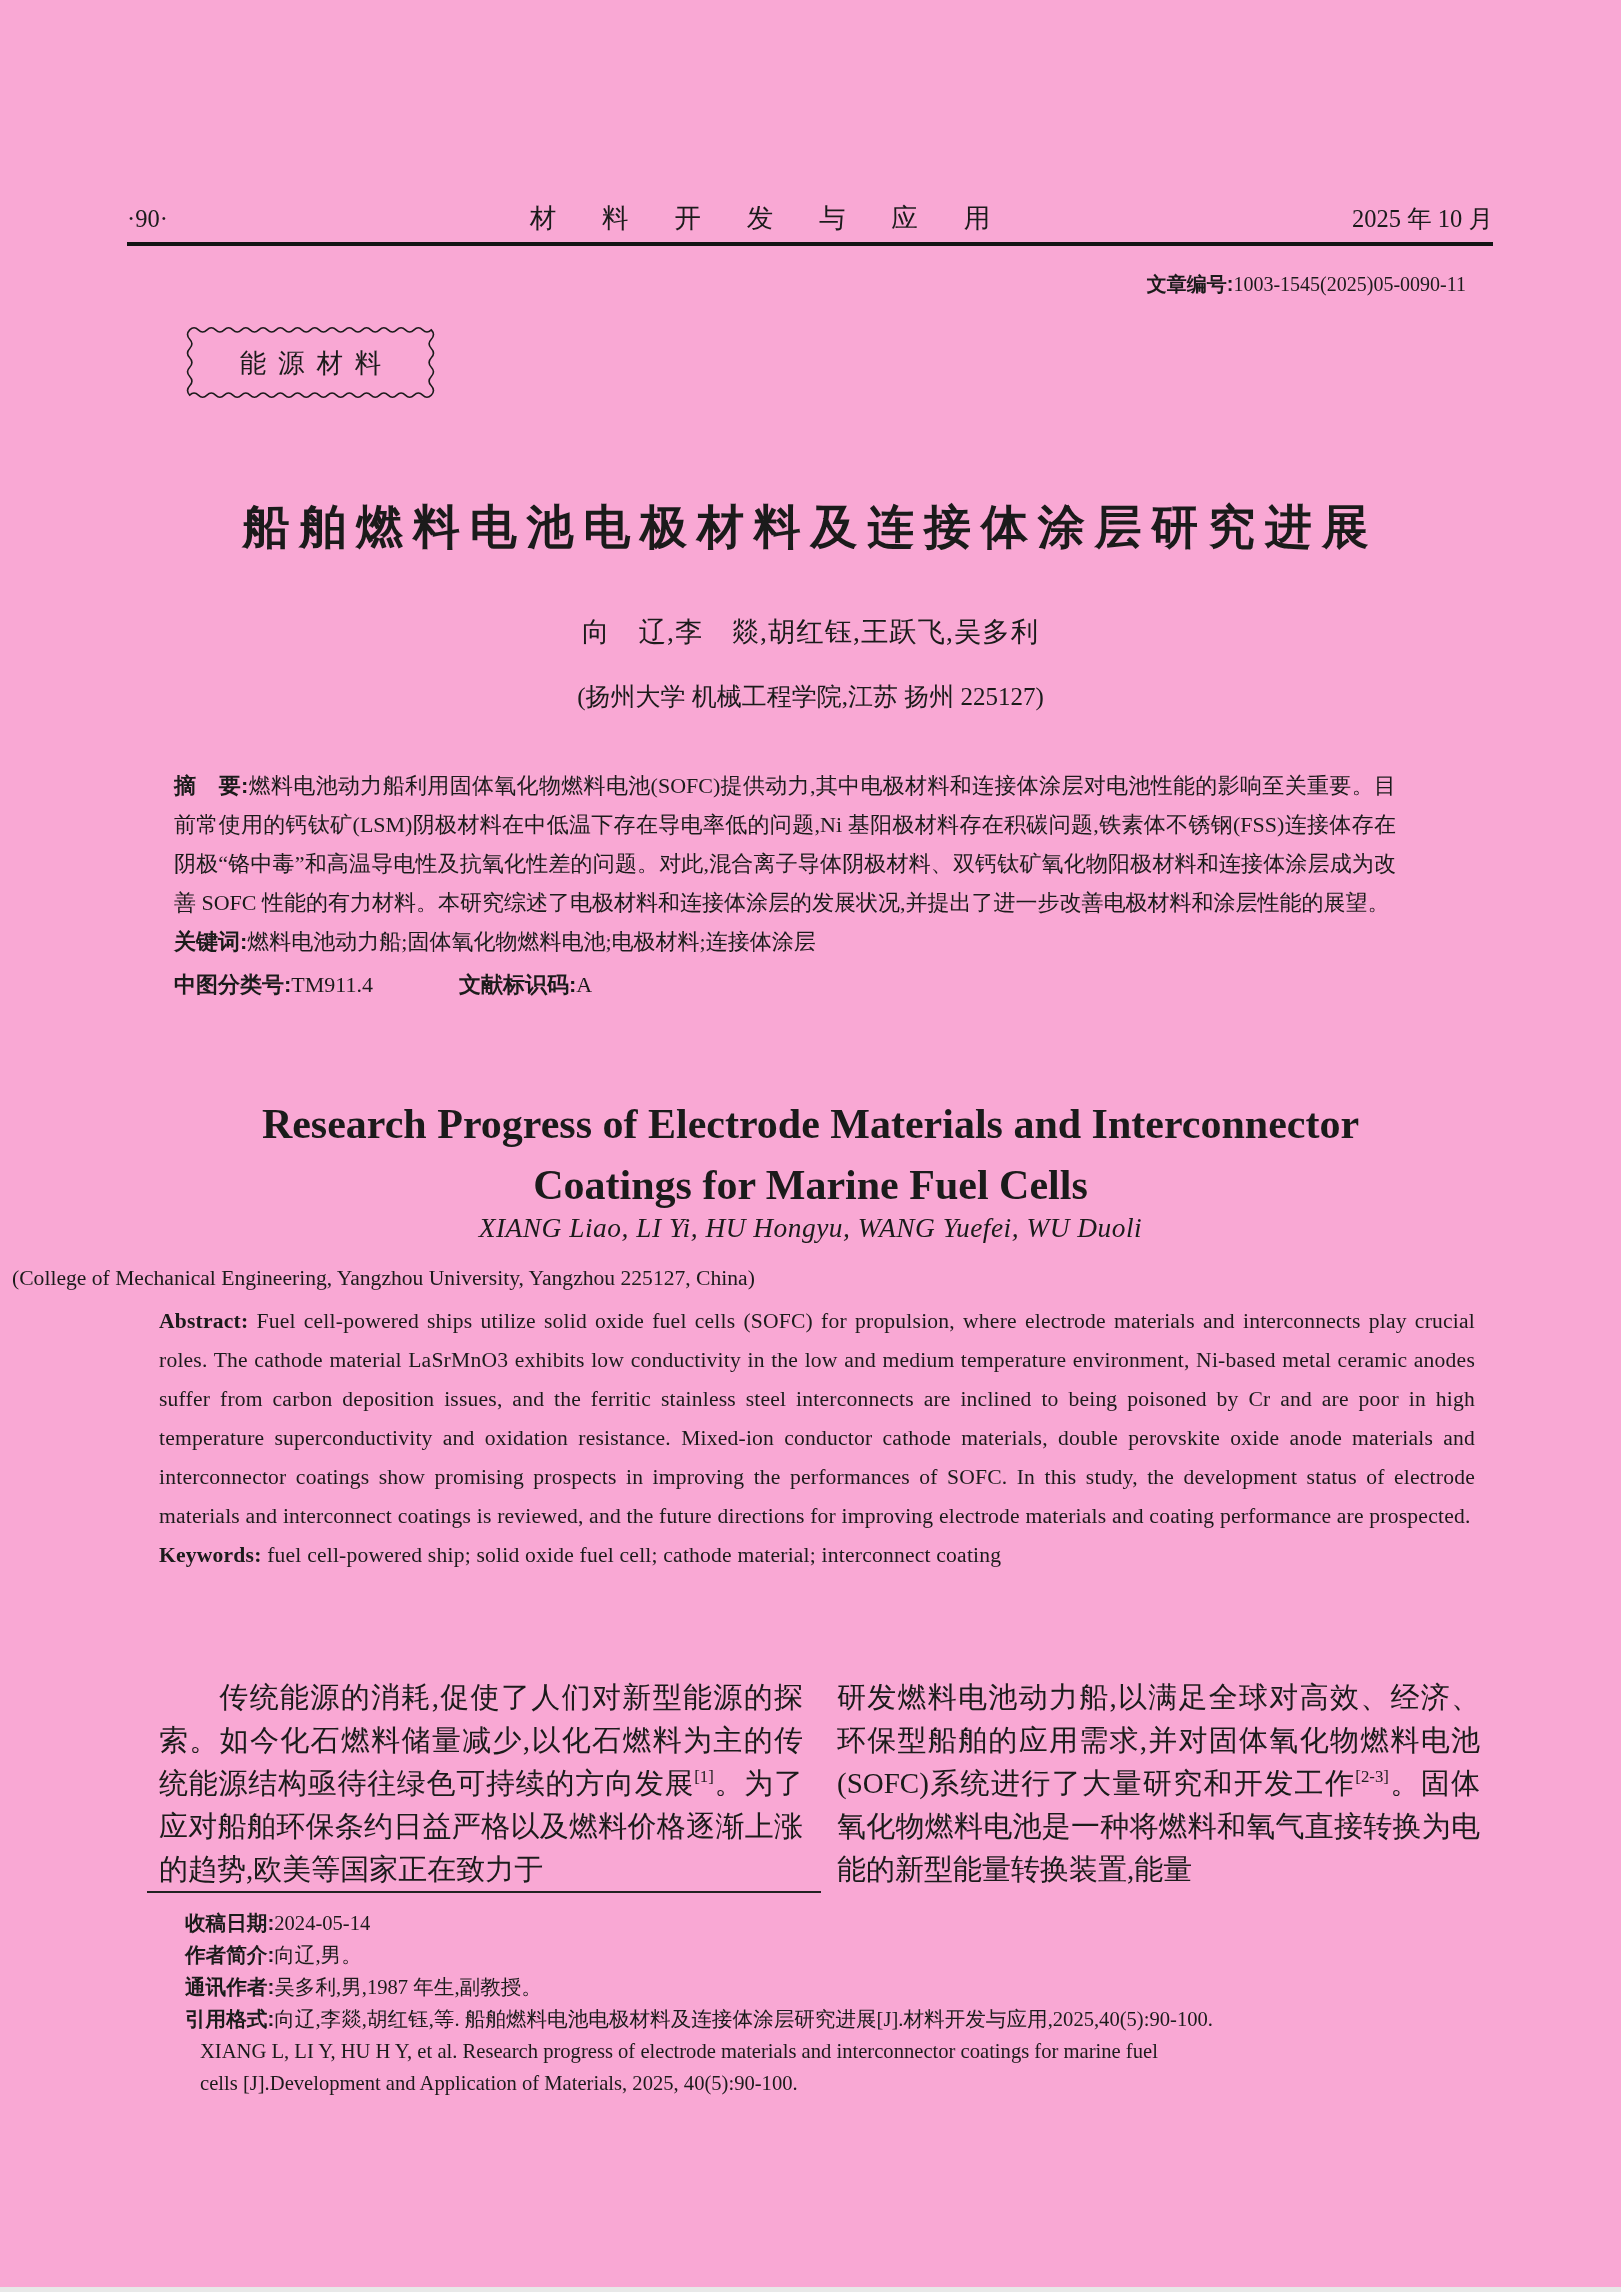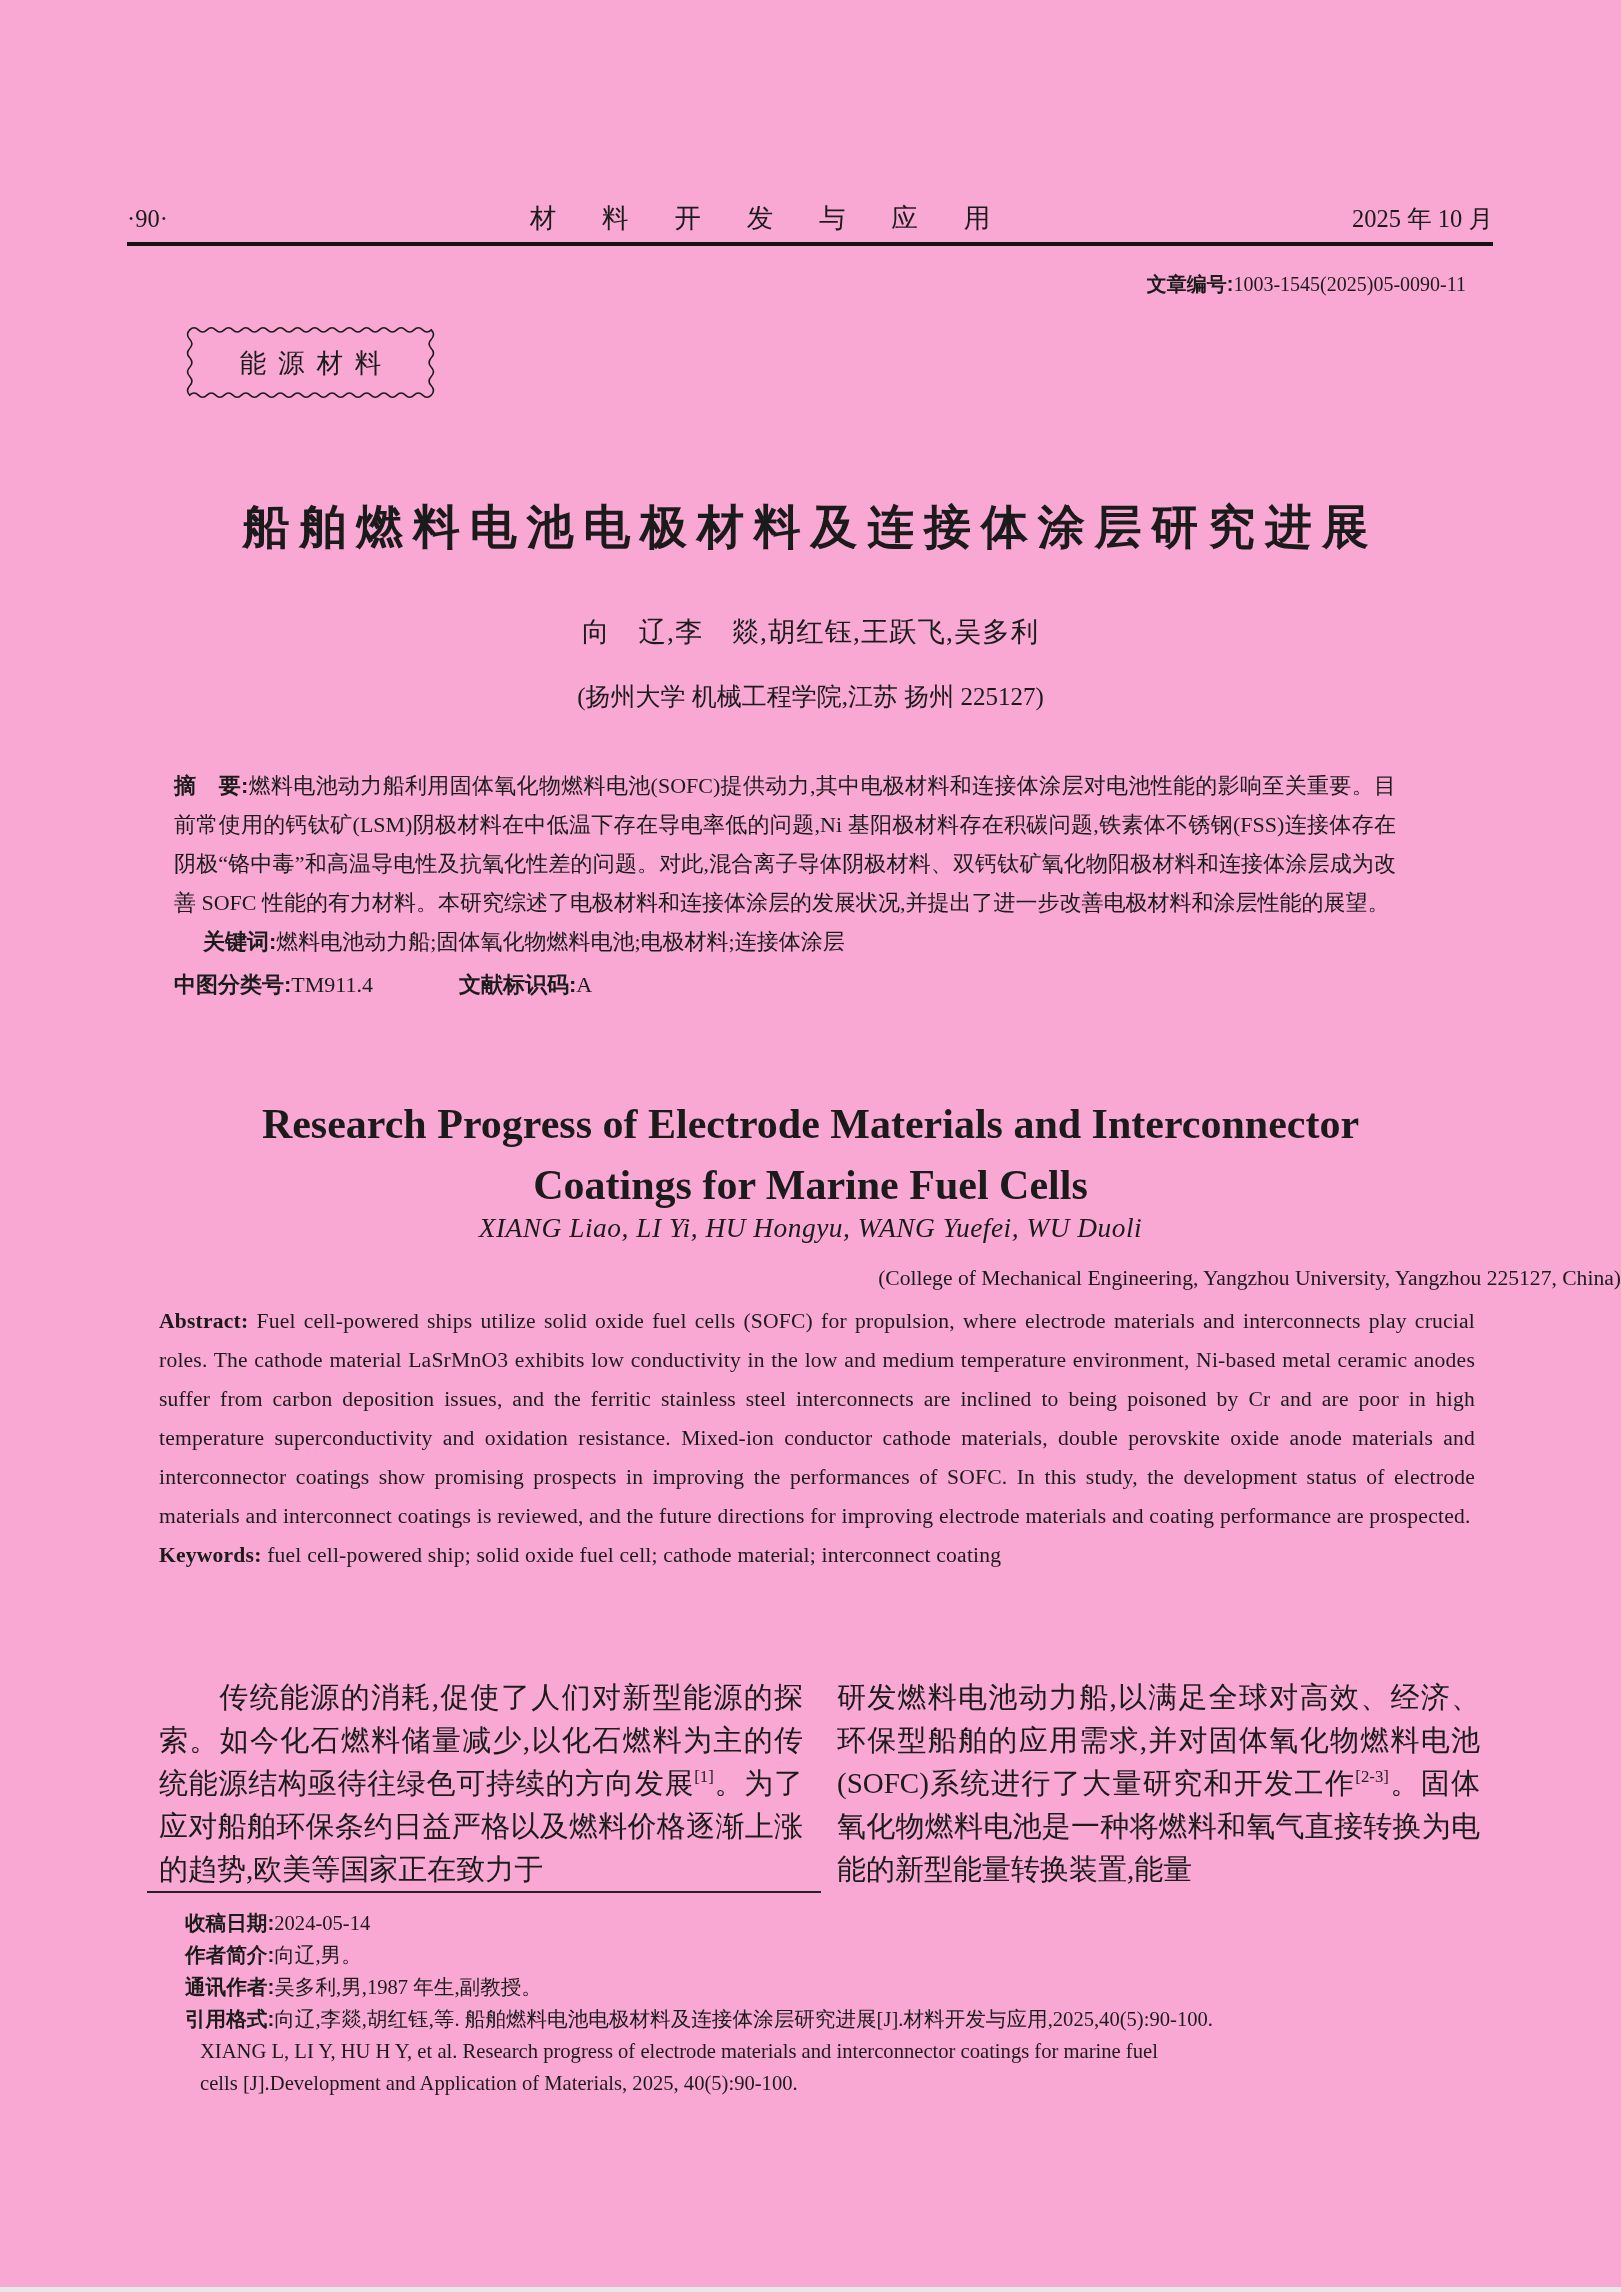--- a/index.html
+++ b/index.html
@@ -57,36 +57,36 @@
     position:absolute;left:0;right:0;top:680px;
     text-align:center;font-size:25px;
   }
 
   
   .abstract-zh{
     position:absolute;left:174px;width:1222px;top:766px;
     font-size:22px;line-height:39px;text-align:justify;
   }
   .abstract-zh .lbl{font-weight:700;font-family:"Liberation Sans","DejaVu Sans",sans-serif;}
-  .kw-zh{margin-top:0;margin-left:29px;}
+  .kw-zh{margin-top:0;}
   .clc-line{margin-top:3.9px;}
   .clc-line .gap{display:inline-block;width:86px;}
 
   
   .title-en{
     position:absolute;left:0;right:0;top:1094px;
     text-align:center;font-weight:700;font-size:42px;line-height:61px;
   }
   .authors-en{
     position:absolute;left:0;right:0;top:1213px;
     text-align:center;font-style:italic;font-size:27.4px;letter-spacing:0.5px;
   }
   .affil-en{
-    position:absolute;left:1px;right:0;top:1266px;
-    text-align:right;font-size:21.6px;
+    position:absolute;left:12px;right:0;top:1266px;
+    text-align:left;font-size:21.6px;
   }
   .abstract-en{
     position:absolute;left:159px;width:1316px;top:1302px;
     font-size:21.6px;line-height:39px;text-align:justify;letter-spacing:0.2px;
   }
   .abstract-en .lbl{font-weight:700;font-style:normal;}
 
   
   .col{
     position:absolute;top:1664px;

